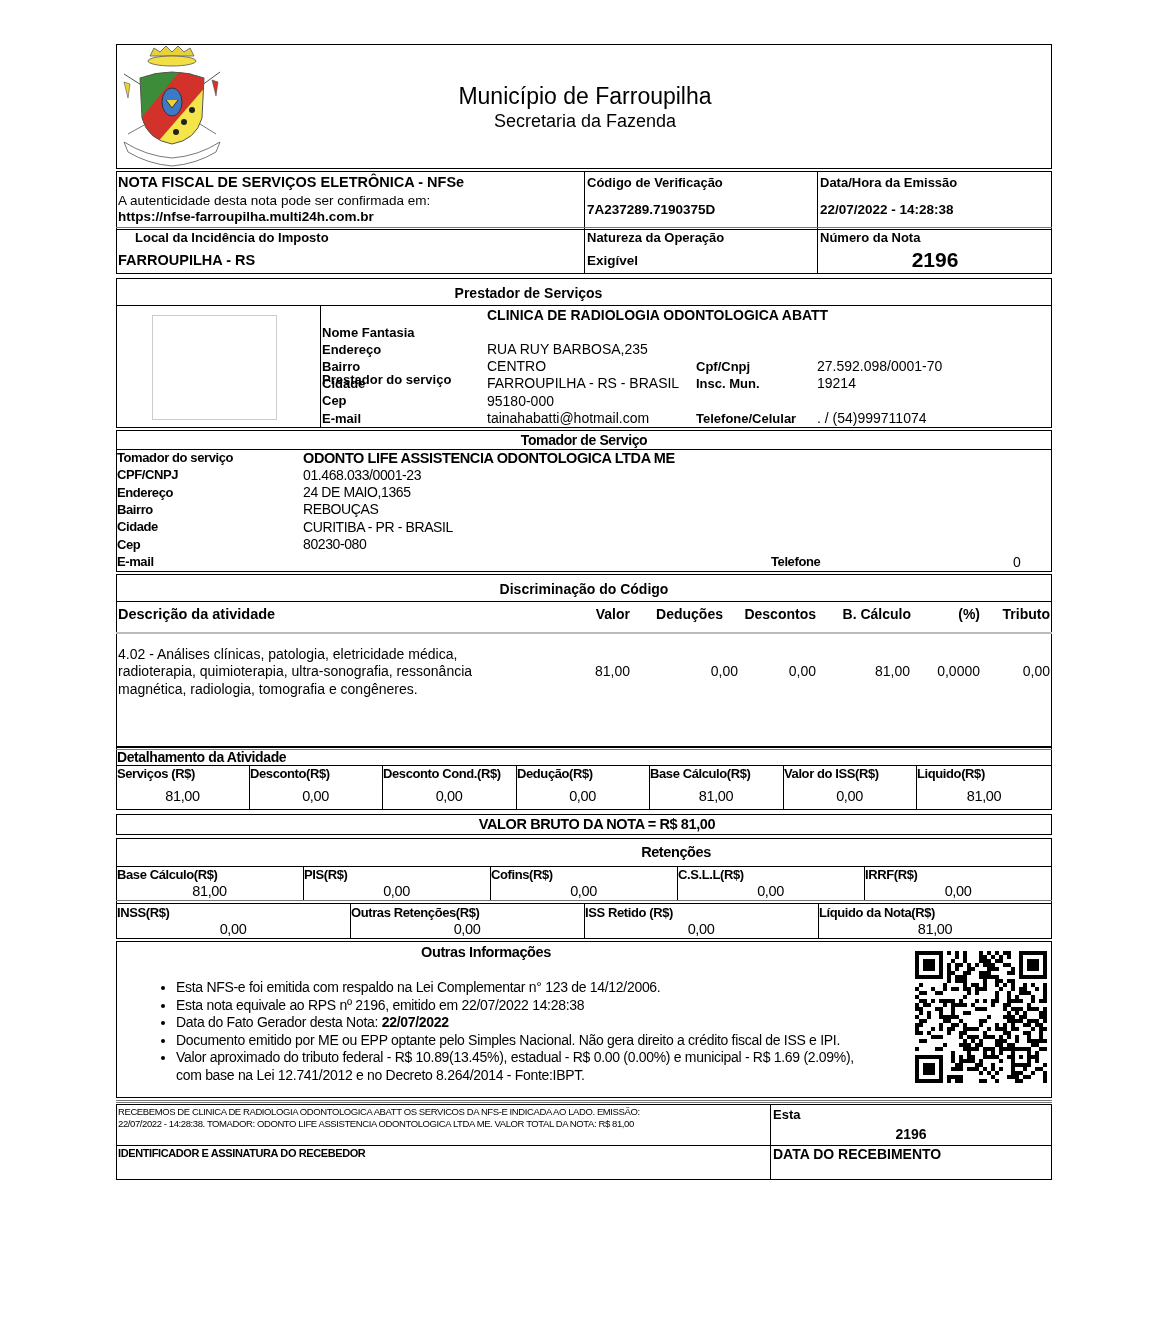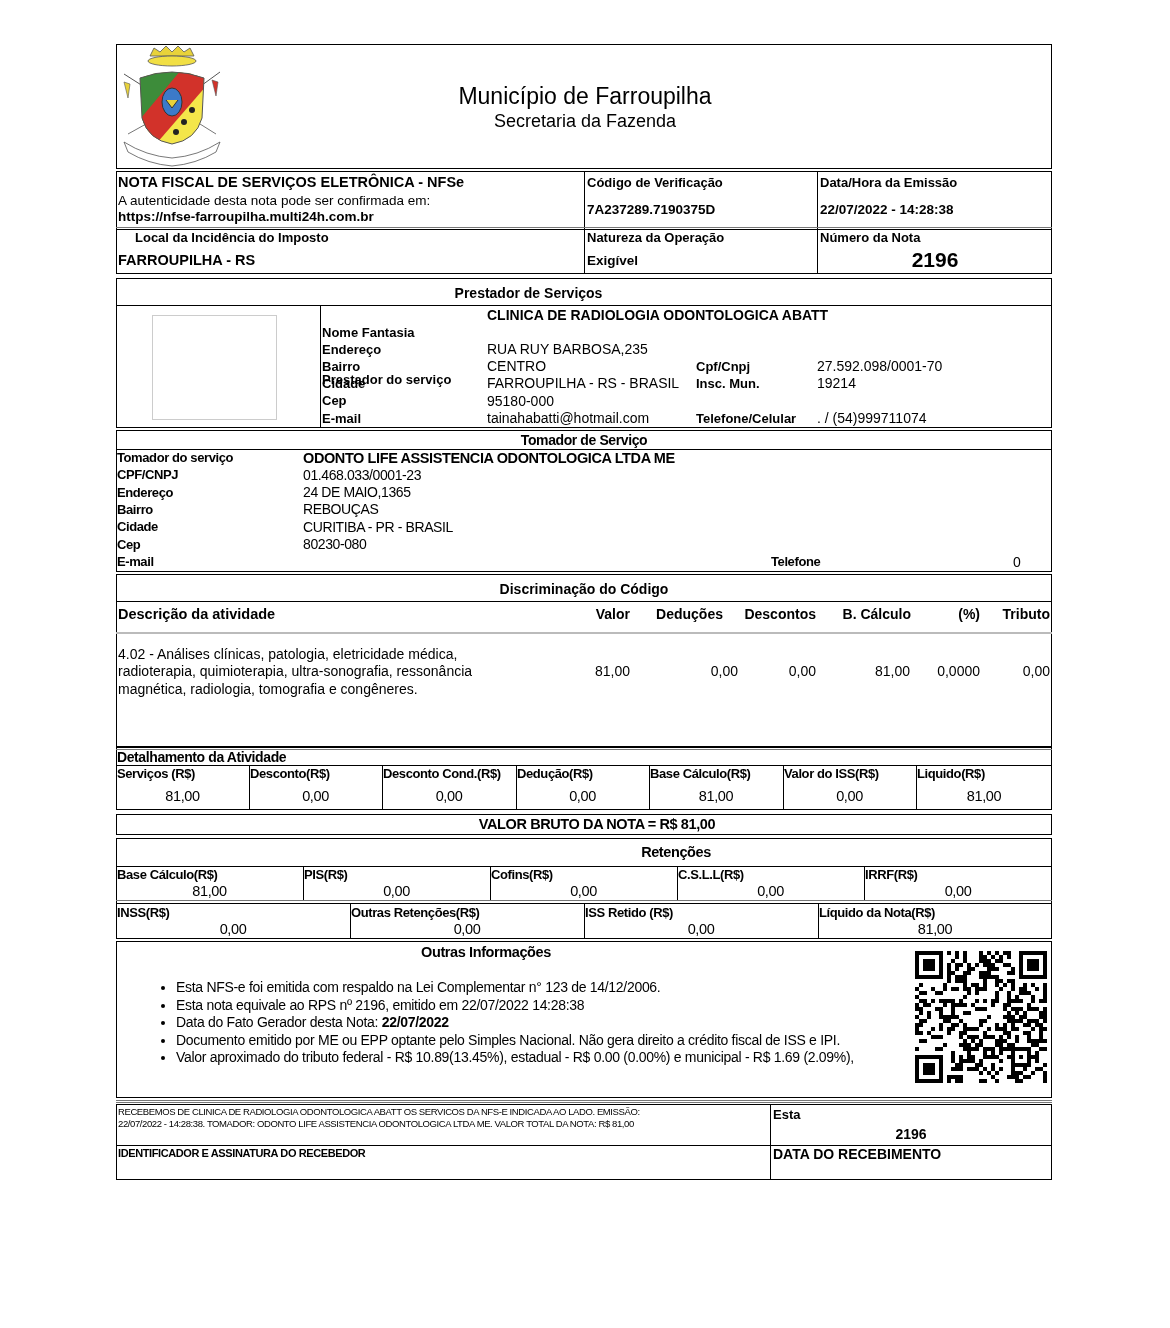--- a/index.html
+++ b/index.html
@@ -224,20 +224,21 @@
   </div>
 
 <div class="box" style="left:116px; top:941px; width:936px; height:157px;"></div>
 <div class="abs b center cond" style="left:116px; top:944px; width:740px; font-size:14.5px;">Outras Informações</div>
 <ul class="info abs cond" style="left:116px; top:979px; width:800px;">
   <li>Esta NFS-e foi emitida com respaldo na Lei Complementar n° 123 de 14/12/2006.</li>
   <li>Esta nota equivale ao RPS nº 2196, emitido em 22/07/2022 14:28:38</li>
   <li><span>Data do Fato Gerador desta Nota: </span><b>22/07/2022</b></li>
   <li>Documento emitido por ME ou EPP optante pelo Simples Nacional. Não gera direito a crédito fiscal de ISS e IPI.</li>
   <li>Valor aproximado do tributo federal - R$ 10.89(13.45%), estadual - R$ 0.00 (0.00%) e municipal - R$ 1.69 (2.09%),</li>
+  <li style="list-style:none;">com base na Lei 12.741/2012 e no Decreto 8.264/2014 - Fonte:IBPT.</li>
 </ul>
 <div class="qr" style="left:915px; top:951px; width:132px; height:132px;">
   <svg id="qr-svg" width="132" height="132" viewBox="0 0 33 33" shape-rendering="crispEdges">
       <rect x="8" y="0" width="1" height="1" fill="#000"></rect>
       <rect x="10" y="0" width="1" height="1" fill="#000"></rect>
       <rect x="12" y="0" width="1" height="1" fill="#000"></rect>
       <rect x="16" y="0" width="1" height="1" fill="#000"></rect>
       <rect x="18" y="0" width="1" height="1" fill="#000"></rect>
       <rect x="20" y="0" width="1" height="1" fill="#000"></rect>
       <rect x="22" y="0" width="1" height="1" fill="#000"></rect>

